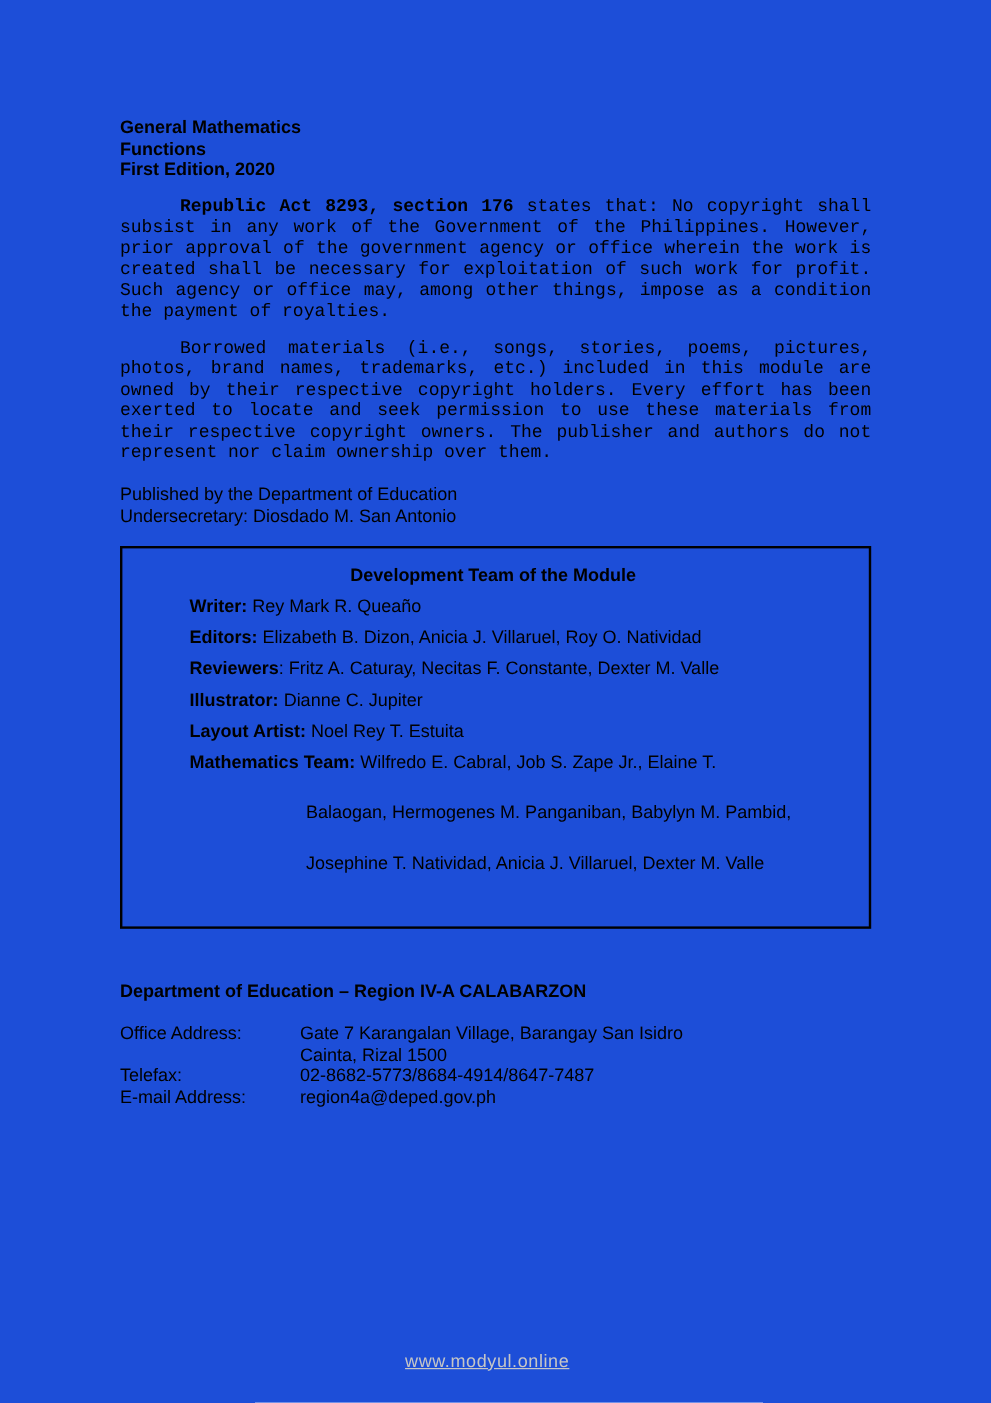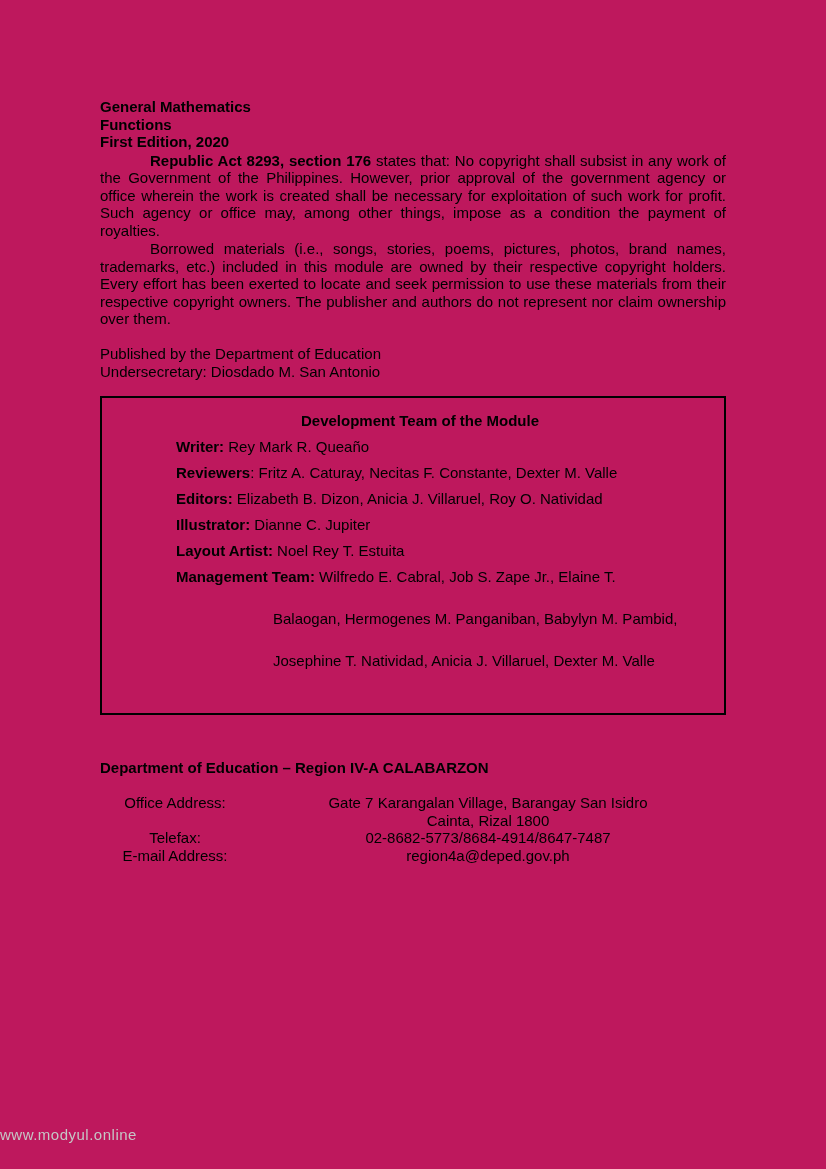--- a/index.html
+++ b/index.html
@@ -6,65 +6,67 @@
   html, body {
     margin: 0;
     padding: 0;
     background: #ffffff;
   }
   .page {
     position: relative;
     width: 826px;
     height: 1169px;
     margin: 0 auto;
-    background: #be185d;
+    background: #1d4ed8;
     color: #000000;
     font-family: "Liberation Sans", sans-serif;
     font-size: 15px;
     line-height: 17.5px;
     padding: 98px 100px 0 100px;
     overflow: hidden;
   }
   p { margin: 0; }
   .bold { font-weight: 700; }
   .para {
-    margin-top: 1px;
+    margin-top: 13px;
     text-align: justify;
     text-indent: 50px;
+    font-family: Liberation Mono, monospace;
   }
   .publisher-block { margin-top: 17.5px; }
   .dev-box {
     margin-top: 16px;
     border: 2px solid #000000;
-    padding: 10px 12px 43px 26px;
+    padding: 10px 12px 43px 8px;
   }
   .dev-title {
     text-align: center;
     font-weight: 700;
     line-height: 18px;
     margin-top: 4px;
   }
   .team-row { margin-top: 8px; line-height: 18px; margin-left: 48px; }
   .team-cont { margin-top: 24px; margin-left: 145px; line-height: 18px; }
   .region-title { margin-top: 44px; font-weight: 700; }
   .contact-grid {
     display: grid;
     grid-template-columns: 150px 1fr;
     margin-top: 17.5px;
   }
-  .contact-grid > div { line-height: 17.5px; text-align: center; }
+  .contact-grid > div { line-height: 17.5px; }
   .footer {
     position: absolute;
     left: 0;
     right: 14px;
     bottom: 26px;
-    text-align: left;
+    text-align: center;
     color: #c6c6c6;
     font-size: 15px;
     letter-spacing: 0.5px;
+    text-decoration: underline;
   }
 </style>
 </head>
 <body>
 
 <div class="page">
 
   <div class="title-block">
     <p class="bold">General Mathematics</p>
     <p class="bold">Functions</p>
@@ -78,43 +80,43 @@
   <div class="publisher-block">
     <p>Published by the Department of Education</p>
     <p>Undersecretary: Diosdado M. San Antonio</p>
   </div>
 
   <div class="dev-box">
     <p class="dev-title">Development Team of the Module</p>
 
     <p class="team-row"><strong>Writer:</strong><span> Rey Mark R. Queaño</span></p>
 
+    <p class="team-row"><strong>Editors:</strong><span> Elizabeth B. Dizon, Anicia J. Villaruel, Roy O. Natividad</span></p>
+
     <p class="team-row"><strong>Reviewers</strong><span>: Fritz A. Caturay, Necitas F. Constante, Dexter M. Valle</span></p>
-
-    <p class="team-row"><strong>Editors:</strong><span> Elizabeth B. Dizon, Anicia J. Villaruel, Roy O. Natividad</span></p>
 
     <p class="team-row"><strong>Illustrator:</strong><span> Dianne C. Jupiter</span></p>
 
     <p class="team-row"><strong>Layout Artist:</strong><span> Noel Rey T. Estuita</span></p>
 
-    <p class="team-row"><strong>Management Team:</strong><span> Wilfredo E. Cabral, Job S. Zape Jr., Elaine T.</span></p>
+    <p class="team-row"><strong>Mathematics Team:</strong><span> Wilfredo E. Cabral, Job S. Zape Jr., Elaine T.</span></p>
 
     <p class="team-cont">Balaogan, Hermogenes M. Panganiban, Babylyn M. Pambid,</p>
 
     <p class="team-cont">Josephine T. Natividad, Anicia J. Villaruel, Dexter M. Valle</p>
   </div>
 
   <p class="region-title">Department of Education – Region IV-A CALABARZON</p>
 
   <div class="contact-grid">
     <div>Office Address:</div>
     <div>Gate 7 Karangalan Village, Barangay San Isidro</div>
 
     <div></div>
-    <div>Cainta, Rizal 1800</div>
+    <div>Cainta, Rizal 1500</div>
 
     <div>Telefax:</div>
     <div>02-8682-5773/8684-4914/8647-7487</div>
 
     <div>E-mail Address:</div>
     <div>region4a@deped.gov.ph</div>
   </div>
 
   <div class="footer">www.modyul.online</div>
 

